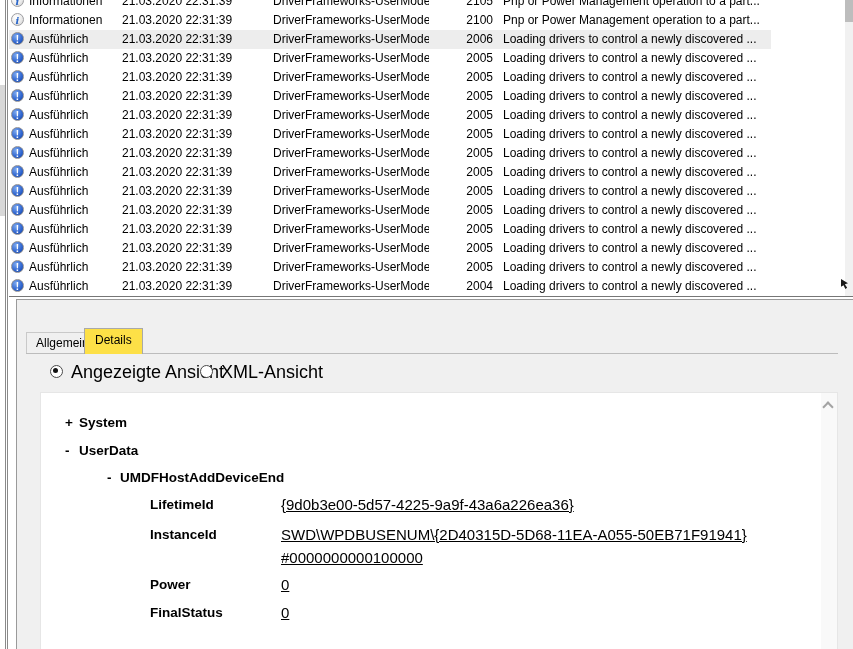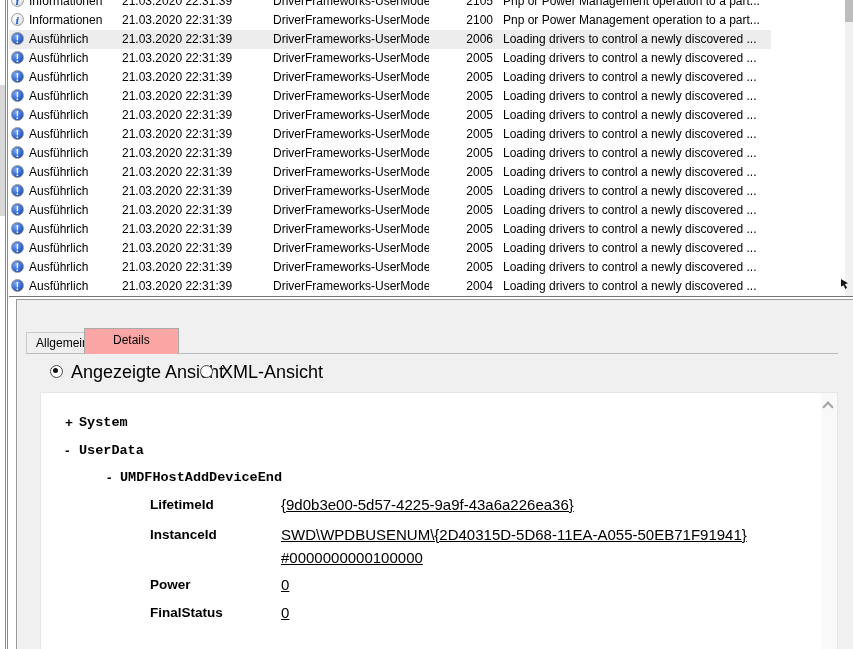--- a/index.html
+++ b/index.html
@@ -48,21 +48,21 @@
     position:absolute;left:16px;top:299px;width:837px;height:350px;background:#f0f0f0;
     border-left:1px solid #9a9a9a;border-top:1px solid #9a9a9a;box-sizing:border-box;
   }
   .pane-title-bar{position:absolute;left:0;top:0;width:836px;height:22px;background:#f4f4f4;border-bottom:1px solid #bfbfbf;}
   .pane-title{position:absolute;left:6px;top:0;font-size:12px;line-height:22px;white-space:nowrap;}
   .close-icon{position:absolute;right:5px;top:2px;font-size:13px;font-weight:bold;line-height:18px;cursor:default;}
 
   .tab{position:absolute;font-size:12px;box-sizing:border-box;text-align:center;}
   .tab-inactive{left:9px;top:32px;height:21px;line-height:20px;padding:0 9px;background:#f0f0f0;
     border:1px solid #c9c9c9;border-bottom:none;}
-  .tab-active{left:67px;top:28px;height:26px;line-height:23px;padding:0 28px;background:#fca5a5;
+  .tab-active{left:67px;top:28px;height:26px;line-height:23px;padding:0 10px;background:#fde047;
     border:1px solid #a9a9a9;border-bottom:none;z-index:2;}
   .tab-rule{position:absolute;left:9px;top:53px;width:812px;height:1px;background:#bcbcbc;}
 
   .radio{position:absolute;top:65px;width:13px;height:13px;border-radius:50%;border:1px solid #4a4a4a;
     background:#fff;box-sizing:border-box;}
   .radio.checked::after{content:"";position:absolute;left:2px;top:2px;width:5px;height:5px;border-radius:50%;background:#111;}
   .radio-1{left:33px;}
   .radio-2{left:183px;}
   .radio-label{position:absolute;top:64px;font-size:18px;line-height:16px;white-space:nowrap;}
   .radio-label-1{left:54px;}
@@ -72,21 +72,21 @@
     position:absolute;left:23px;top:92px;width:798px;height:258px;background:#ffffff;
     border:1px solid #e6e6e6;box-sizing:border-box;
   }
   .content-scrollbar{position:absolute;right:0;top:0;width:16px;height:256px;background:#f9f9f9;}
   .chevron-up{
     position:absolute;left:3px;top:10px;width:8px;height:8px;box-sizing:border-box;
     border-top:2px solid #a3a3a3;border-left:2px solid #a3a3a3;transform:rotate(45deg);
   }
   .tree-line{position:absolute;white-space:nowrap;font-size:13.5px;}
   .tree-expander{position:absolute;font-weight:bold;}
-  .tree-label{position:absolute;font-weight:bold;font-family:Liberation Mono, monospace;}
+  .tree-label{position:absolute;font-weight:bold;}
   .node-0{top:22px;}  .node-1{top:50px;}  .node-2{top:77px;}
   .exp-l1{left:24px;} .lab-l1{left:38px;}
   .exp-l2{left:66px;} .lab-l2{left:79px;}
   .field-name{position:absolute;left:109px;font-weight:bold;font-size:13.5px;white-space:nowrap;text-align:center;}
   .field-value{position:absolute;left:240px;font-size:15px;white-space:pre-wrap;width:520px;line-height:23px;margin-top:-4px;text-decoration:underline;}
   .field-0{top:104px;} .field-1{top:134px;} .field-2{top:184px;} .field-3{top:212px;}
 </style>
 </head>
 <body>
 

